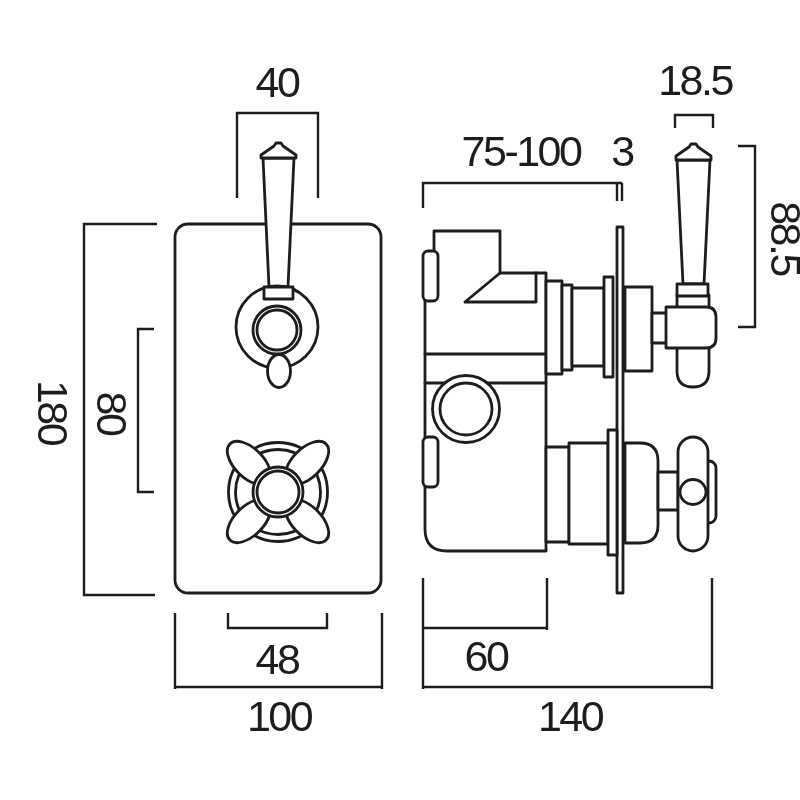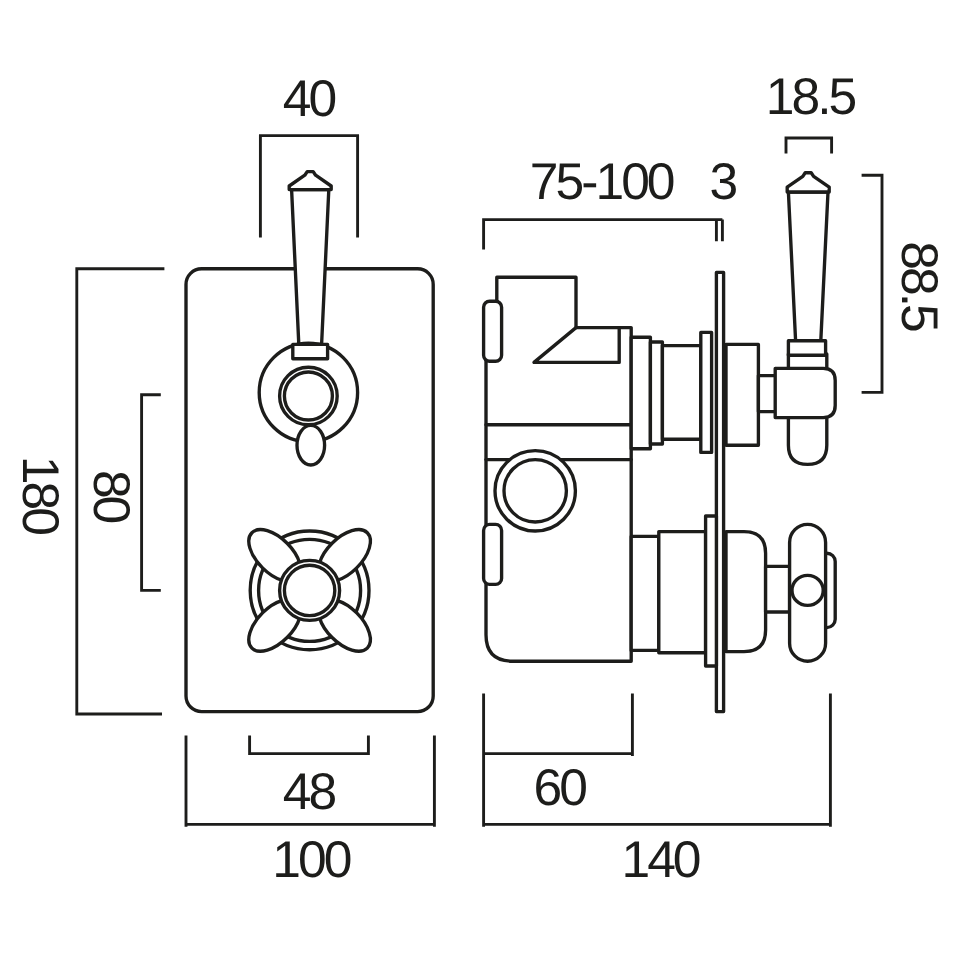--- a/index.html
+++ b/index.html
@@ -1,17 +1,17 @@
 <!DOCTYPE html>
 <html style="--line-color: #1d1d1b; --bg-color: #ffffff;"><head>
 <meta charset="utf-8">
 <style>
   :root { --line-color: #1d1d1b; --bg-color: #ffffff; }
   html, body { margin: 0; padding: 0; background: var(--bg-color); }
-  .canvas { width: 644px; height: 800px; position: relative; background: var(--bg-color); }
+  .canvas { width: 644px; height: 800px; position: relative; background: var(--bg-color); padding-left: 20px; }
   svg { display: block; }
   .part {
     fill: #ffffff;
     stroke: var(--line-color);
     stroke-width: 2.8;
     stroke-linejoin: round;
     stroke-linecap: round;
   }
   .open { fill: none; }
   .dim-line {

